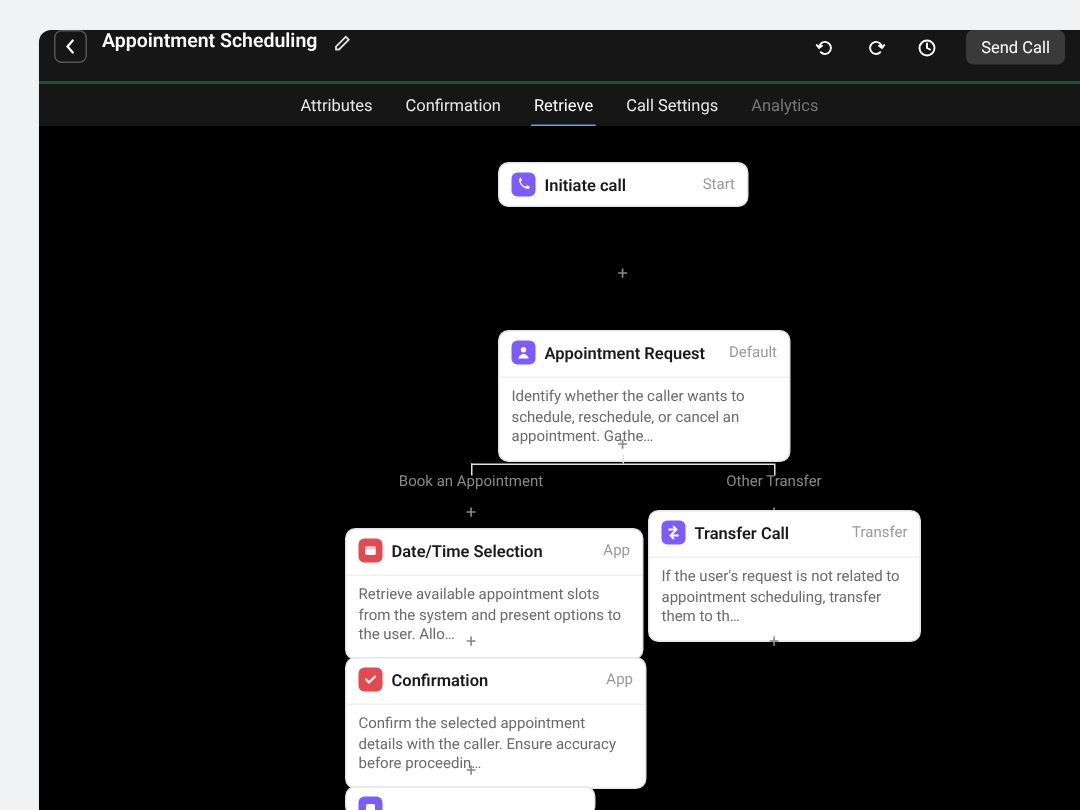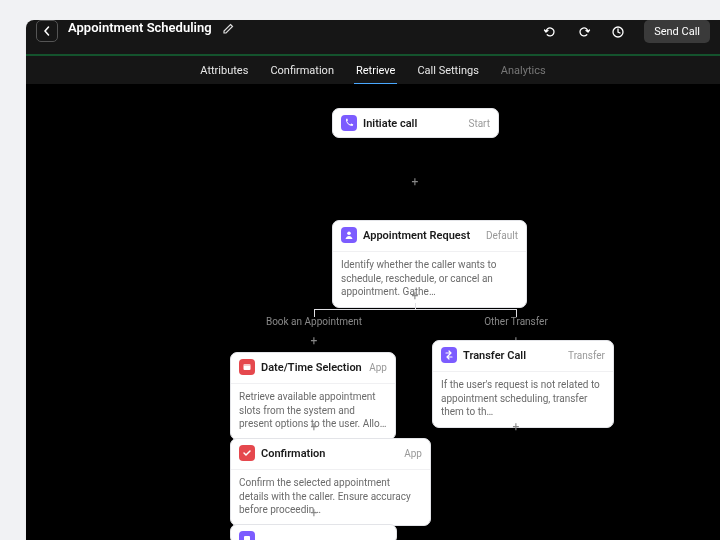--- a/index.html
+++ b/index.html
@@ -109,21 +109,21 @@
     <div class="conn" style="left:288px;top:225px;width:202px"></div>
     <div class="connv" style="left:288px;top:225px;height:8px"></div>
     <div class="connv" style="left:490px;top:225px;height:8px"></div>
 
     <div class="branch-label" style="left:288px;top:232px">Book an Appointment</div>
     <div class="branch-label" style="left:490px;top:232px">Other Transfer</div>
 
     <div class="plus" style="left:288px;top:250px">+</div>
     <div class="plus" style="left:490px;top:250px">+</div>
 
-    <div class="node" style="left:204px;top:268px;width:166px">
+    <div class="node" style="left:204px;top:268px;width:199px">
       <div class="node-hd">
         <div class="node-ic ic-red">
           <svg viewBox="0 0 10 10">
               <rect x="1.5" y="2" width="7" height="6" rx="1" fill="#fff"></rect>
               <rect x="1.5" y="2" width="7" height="2" fill="#e5484d" opacity=".3"></rect>
             </svg>
         </div>
         <div class="node-title">Date/Time Selection</div>
         <div class="node-tag">App</div>
       </div>

